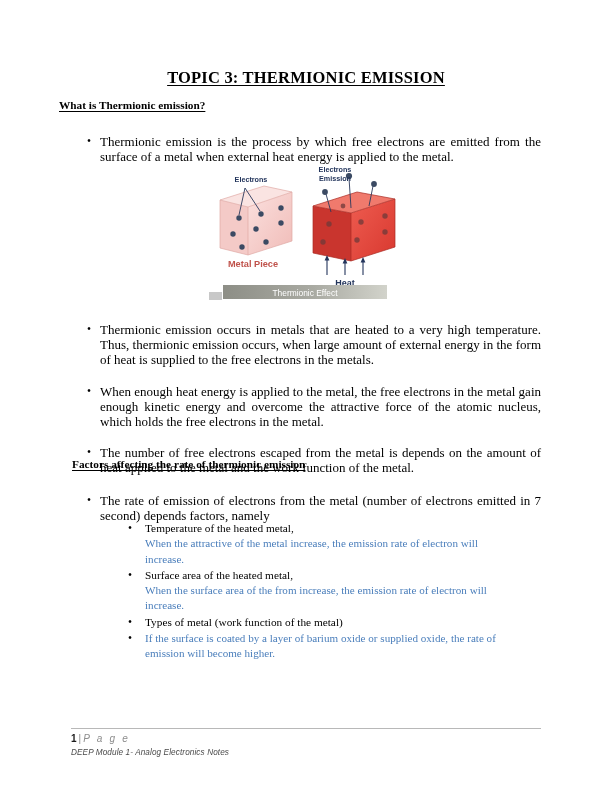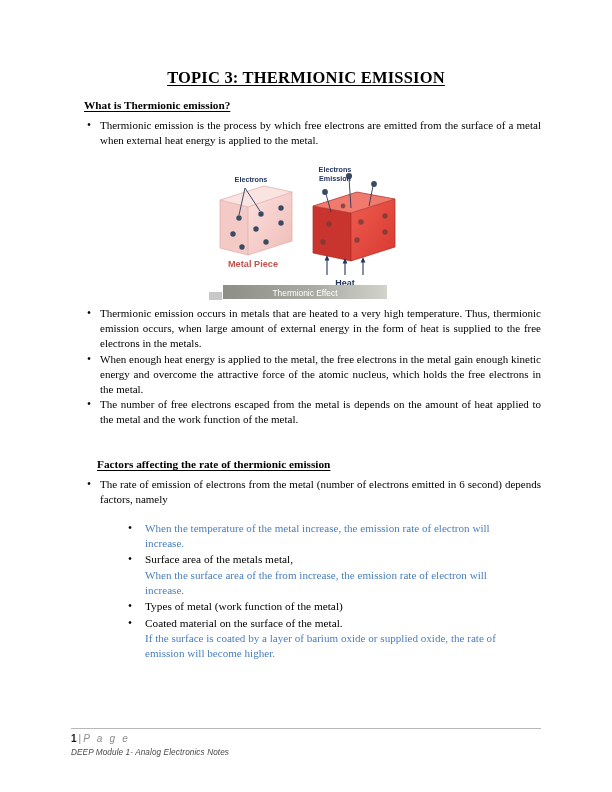--- a/index.html
+++ b/index.html
@@ -36,21 +36,21 @@
     letter-spacing: .2px;
   }
   .doc-title span {
     text-decoration: underline;
     text-underline-offset: 2px;
   }
 
   
   .section-heading {
     position: absolute;
-    left: 84px;
+    left: 59px;
     font-size: 11.3px;
     font-weight: bold;
     text-decoration: underline;
     text-underline-offset: 2px;
     white-space: nowrap;
     text-align: center;
   }
   #heading-1 { top: 99px; }
   #heading-2 { top: 458px; margin-left: 13px; }
 
@@ -66,24 +66,25 @@
     margin-bottom: 0px;
   }
   .bullet-row > .dot {
     position: absolute;
     left: 16px;
     top: 0px;
     font-size: 11.5px;
     line-height: 15.2px;
   }
   .bullet-text {
-    font-size: 11px;
+    font-size: 13px;
     line-height: 15.2px;
     text-align: justify;
     text-justify: inter-word;
+    margin-top: 16px;
   }
 
   #bullets-intro { top: 118px; }
   #bullets-mid   { top: 306px; }
   #bullets-rate  { top: 477px; }
 
   
   .sub-block {
     position: absolute;
     left: 118px;
@@ -283,41 +284,41 @@
       <span class="dot">•</span>
       <div class="bullet-text">The number of free electrons escaped from the metal is depends on the amount of heat applied to the metal and the work function of the metal.</div>
     </div>
   </div>
 
   <div class="section-heading" id="heading-2">Factors affecting the rate of thermionic emission</div>
 
   <div class="bullet-block" id="bullets-rate">
     <div class="bullet-row">
       <span class="dot">•</span>
-      <div class="bullet-text">The rate of emission of electrons from the metal (number of electrons emitted in 6 second) depends factors, namely</div>
+      <div class="bullet-text">The rate of emission of electrons from the metal (number of electrons emitted in 7 second) depends factors, namely</div>
     </div>
   </div>
 
   <div class="sub-block" id="sub-factors">
     <div class="sub-row">
       <span class="dot">•</span>
-      <div class="sub-desc">When the temperature of the metal increase, the emission rate of electron will increase.</div>
+      <div class="sub-label">Temperature of the heated metal,</div>
+      <div class="sub-desc">When the attractive of the metal increase, the emission rate of electron will increase.</div>
     </div>
     <div class="sub-row">
       <span class="dot">•</span>
-      <div class="sub-label">Surface area of the metals metal,</div>
+      <div class="sub-label">Surface area of the heated metal,</div>
       <div class="sub-desc">When the surface area of the from increase, the emission rate of electron will increase.</div>
     </div>
     <div class="sub-row">
       <span class="dot">•</span>
       <div class="sub-label">Types of metal (work function of the metal)</div>
     </div>
     <div class="sub-row">
       <span class="dot">•</span>
-      <div class="sub-label">Coated material on the surface of the metal.</div>
       <div class="sub-desc">If the surface is coated by a layer of barium oxide or supplied oxide, the rate of emission will become higher.</div>
     </div>
   </div>
 
   <div class="footer-rule"></div>
   <div class="footer-page">
     <span class="num">1</span><span class="bar">|</span><span class="word">P a g e</span>
   </div>
   <div class="footer-note">DEEP Module 1- Analog Electronics Notes</div>
 

